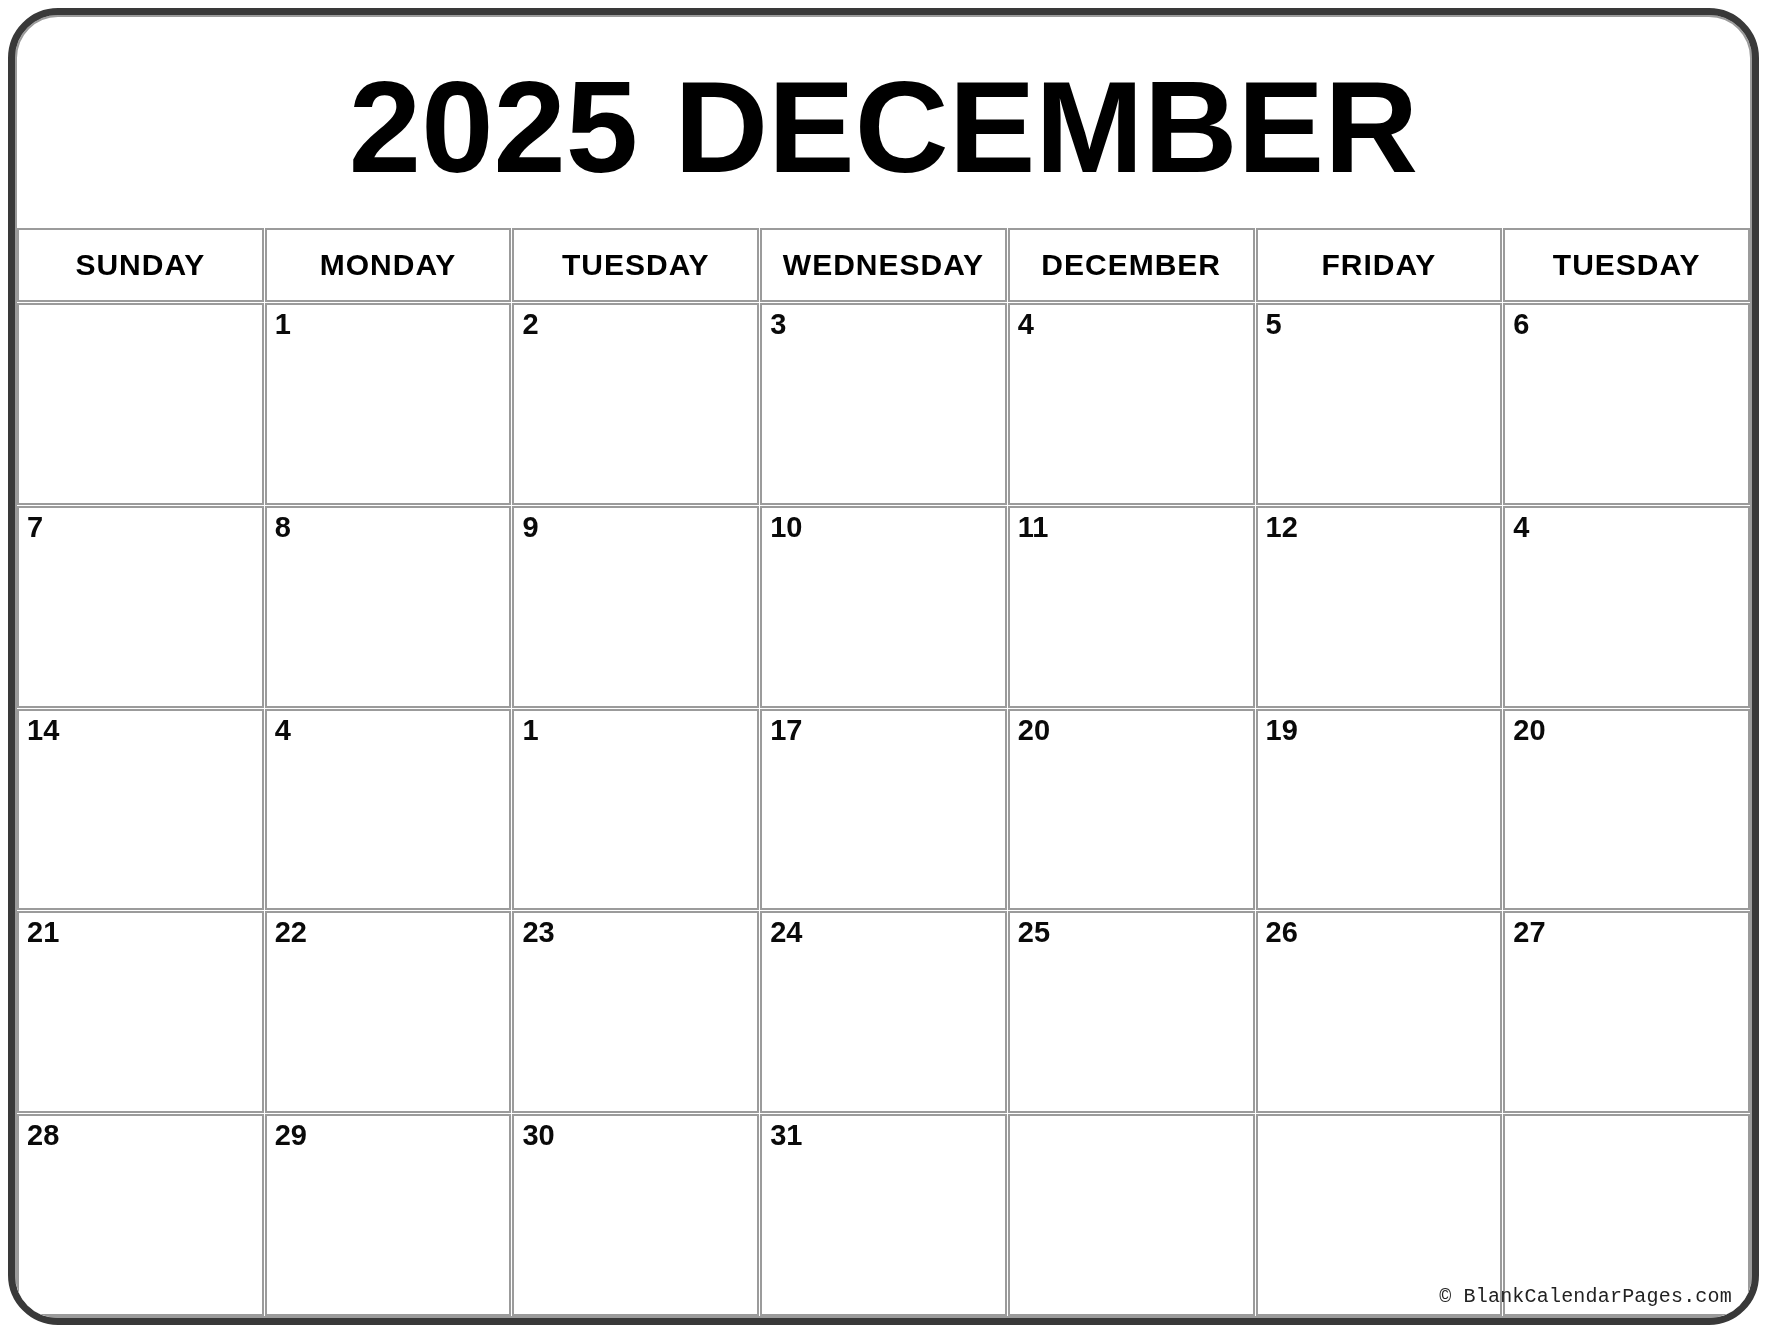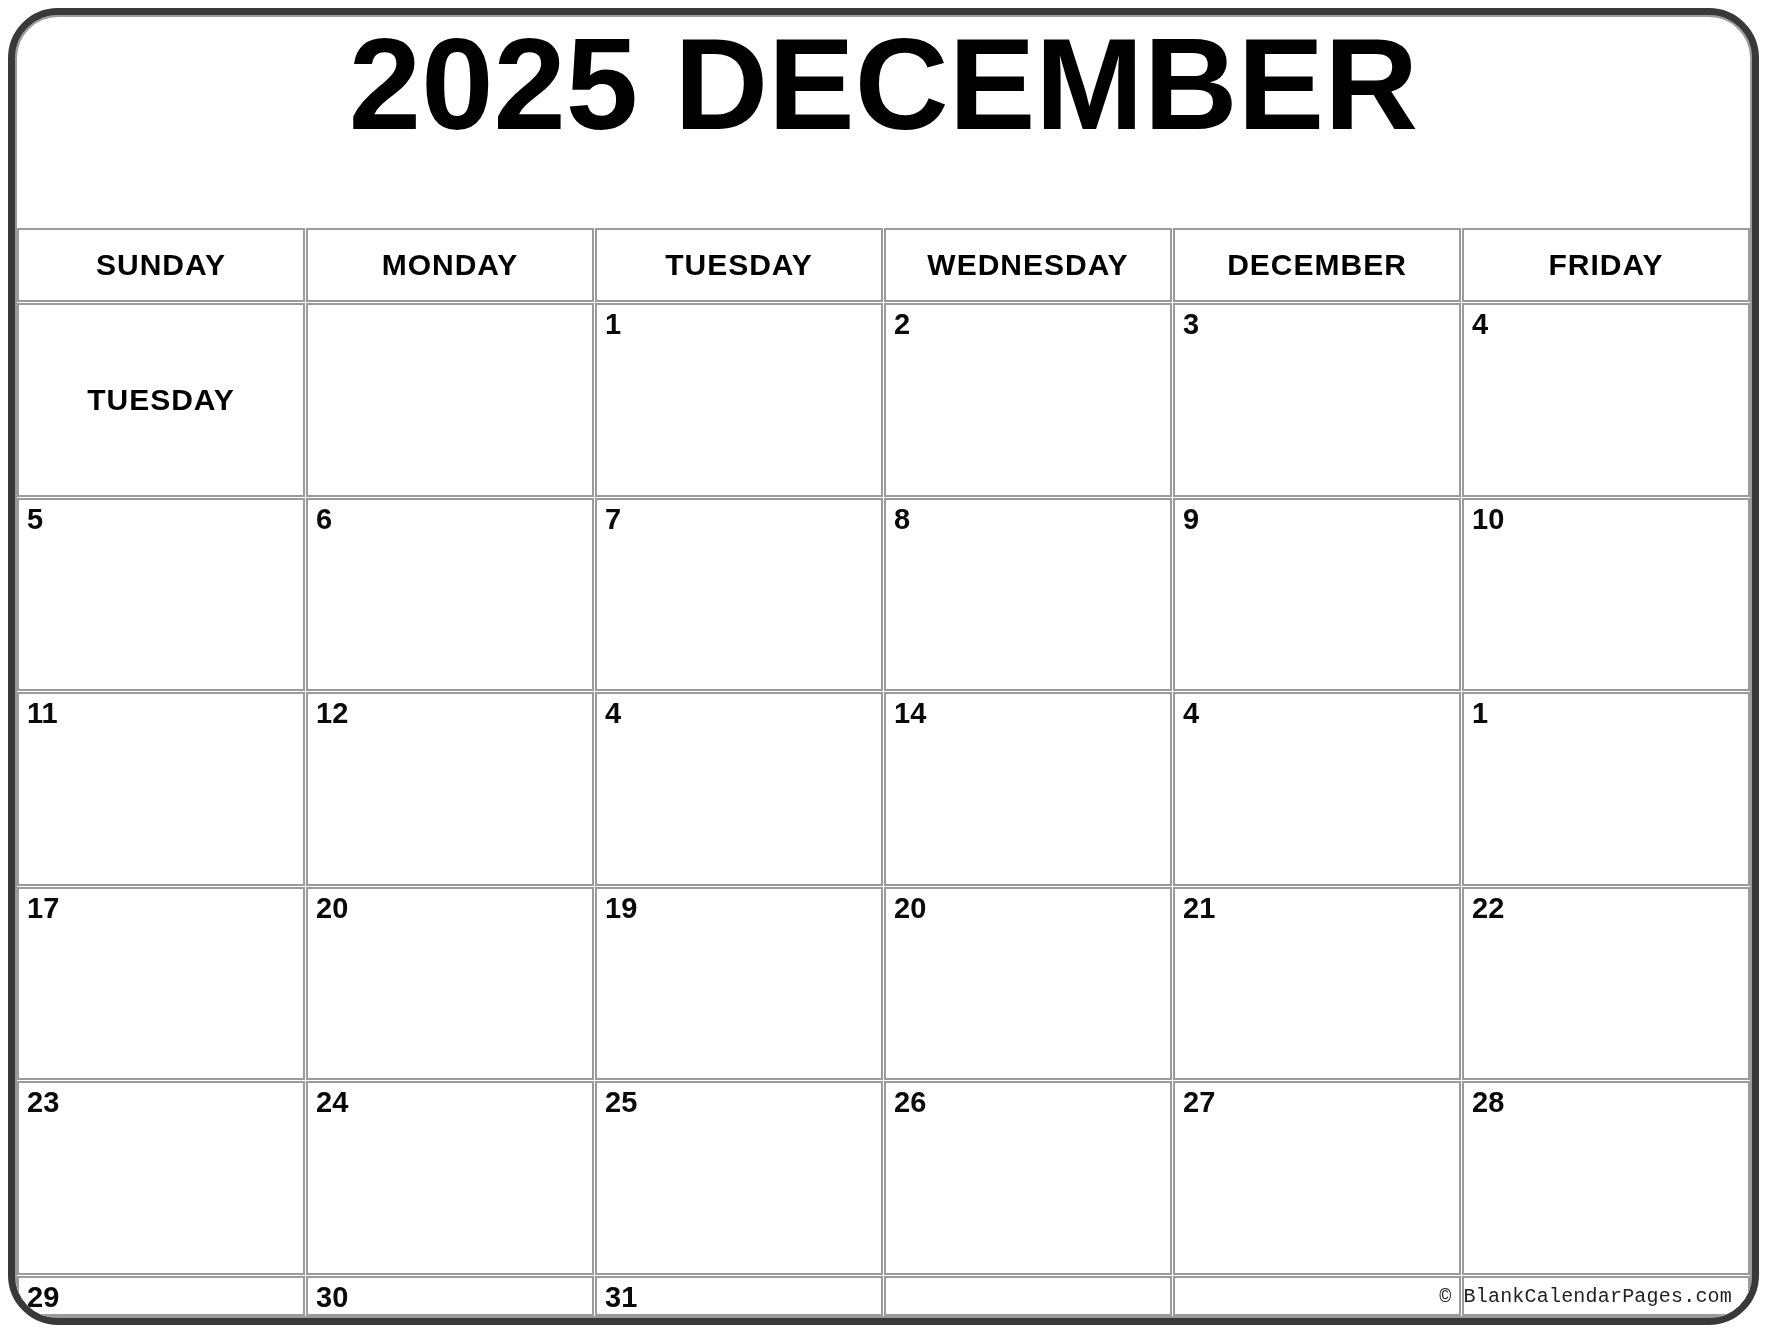--- a/index.html
+++ b/index.html
@@ -20,39 +20,40 @@
     border: 7px solid #393939;
     border-radius: 50px;
     background: #ffffff;
     overflow: hidden;
     box-shadow: inset 0 0 0 2px #9b9b9b;
   }
   .title-area {
     height: 213px;
     box-sizing: border-box;
     display: flex;
+    align-items: center;
     justify-content: center;
-    padding-top: 4px;
+    padding-top: 10px;
   }
   .title {
     margin: 0;
     font-size: 130px;
     font-weight: bold;
     color: #000000;
     white-space: nowrap;
     line-height: 1;
   }
   .grid {
     position: absolute;
     left: 2px;
     right: 2px;
     top: 213px;
     bottom: 2px;
     display: grid;
-    grid-template-columns: repeat(6, 1fr);
+    grid-template-columns: repeat(7, 1fr);
     grid-template-rows: 74px repeat(5, 1fr);
     gap: 1px;
   }
   .hcell {
     background: #ffffff;
     border: 2px solid #9b9b9b;
     box-sizing: border-box;
     display: flex;
     align-items: center;
     justify-content: center;

